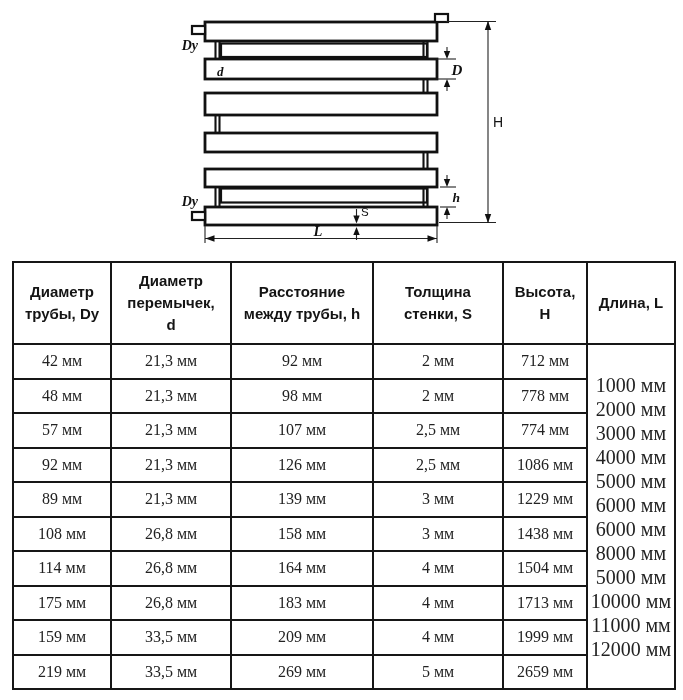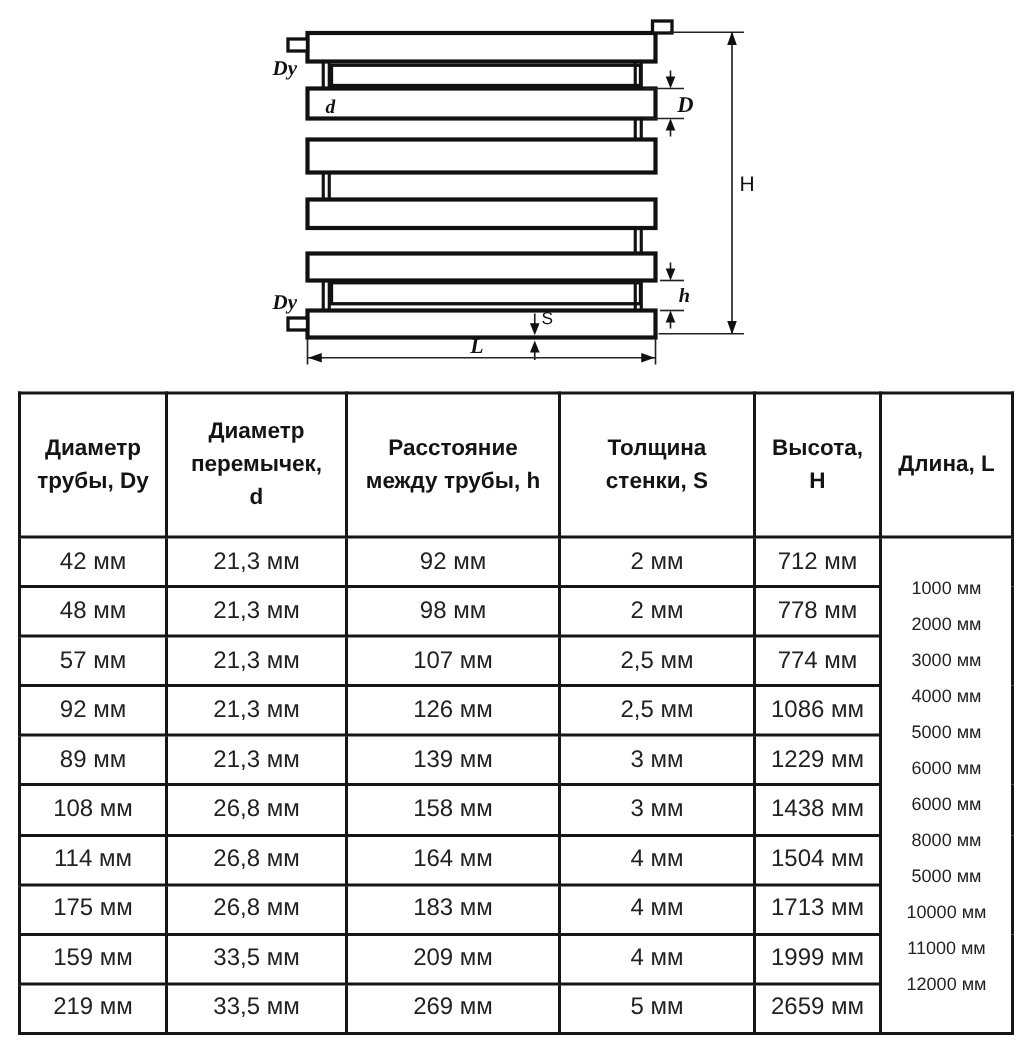--- a/index.html
+++ b/index.html
@@ -40,34 +40,35 @@
     border-collapse: collapse;
     table-layout: fixed;
     background: #ffffff;
   }
   .spec-table th, .spec-table td {
     border: 2px solid #161616;
     text-align: center;
     vertical-align: middle;
     padding: 0;
   }
-  .spec-table thead tr { height: 96px; margin-top: 30px; }
+  .spec-table thead tr { height: 82px; margin-top: 30px; }
   .spec-table th {
     font-size: 15px;
     font-weight: bold;
     line-height: 22px;
     padding: 0 10px;
     color: #141414;
   }
   .spec-table td {
     font-size: 16px;
     color: #222222;
+    font-family: Liberation Serif, serif;
   }
   .len-cell div {
-    font-size: 12px;
+    font-size: 20px;
     line-height: 24px;
     color: #222222;
   }
 </style>
 </head>
 <body>
 
 <div class="page">
 
   <svg class="diagram-svg" width="683" height="258" viewBox="0 0 683 258" xmlns="http://www.w3.org/2000/svg">

